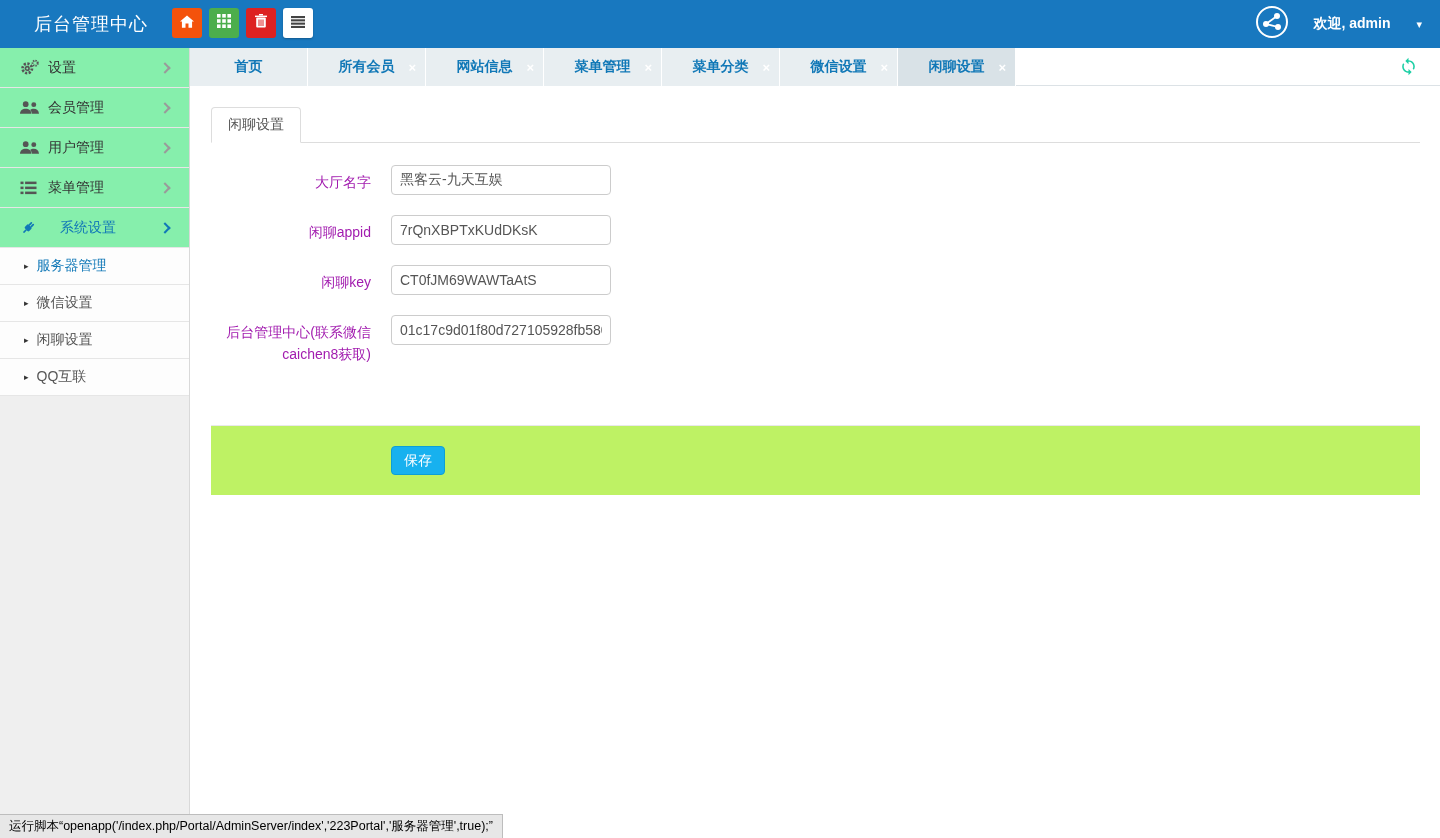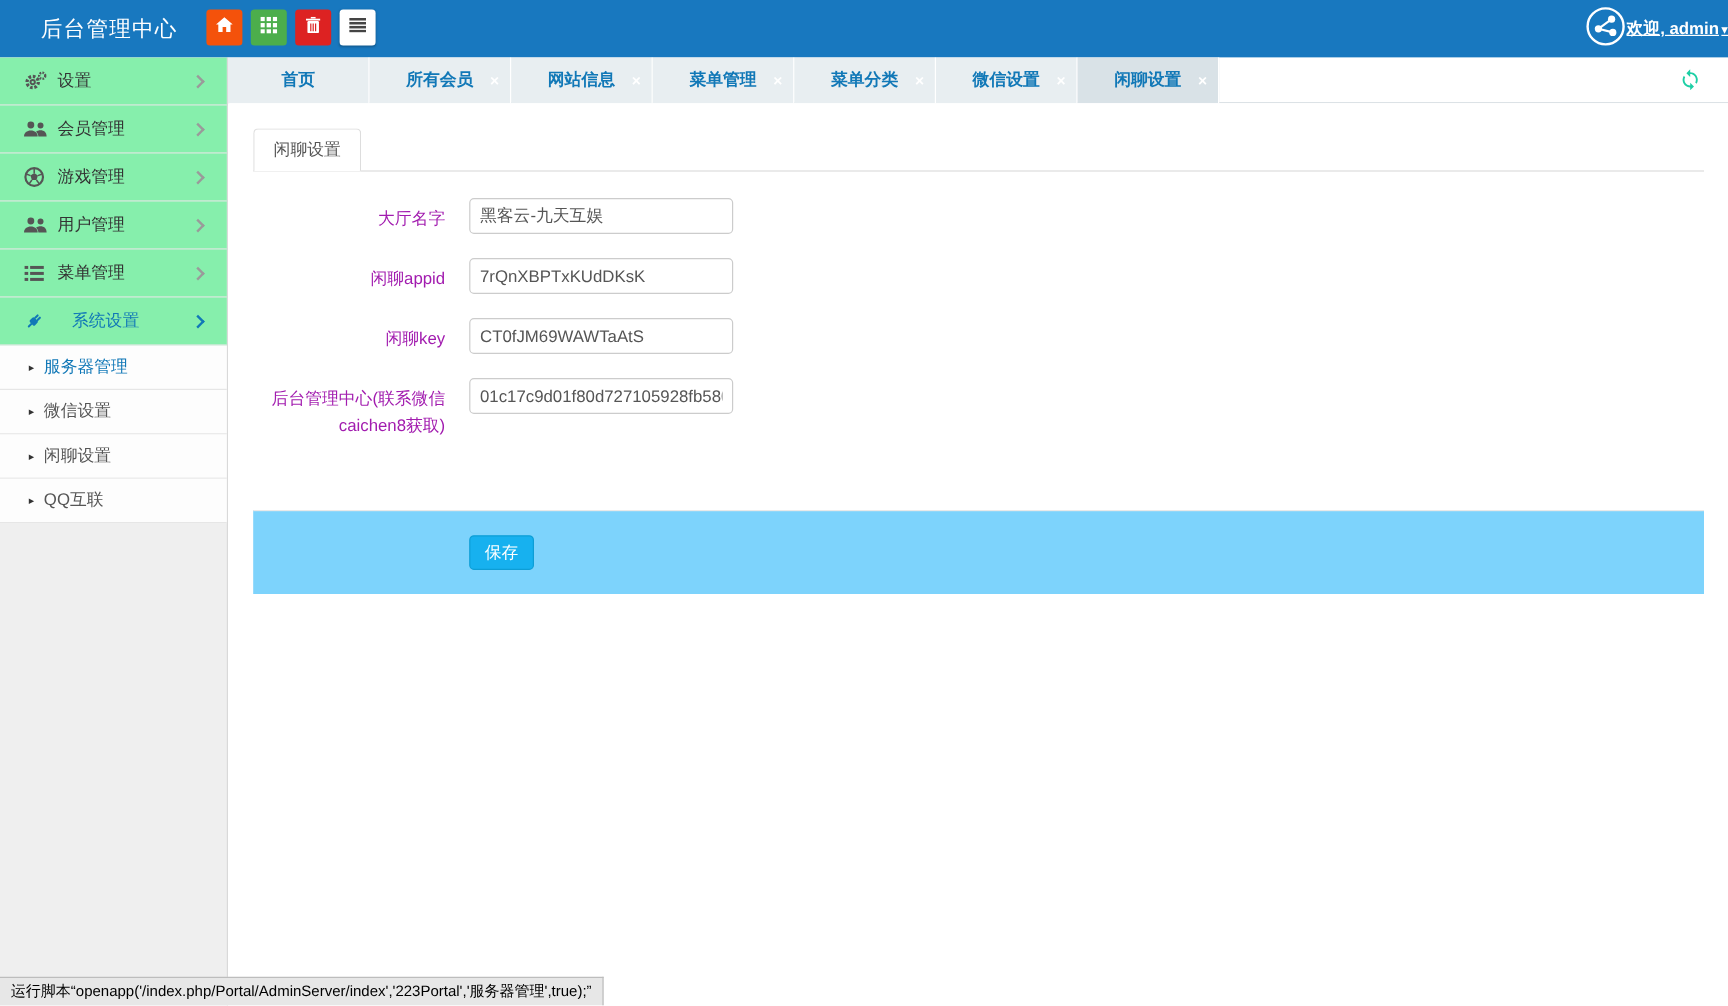--- a/index.html
+++ b/index.html
@@ -9,21 +9,21 @@
 
   
   .header { position:absolute; top:0; left:0; right:0; height:48px;
     background:#1878bf; display:flex; align-items:center; color:#fff; }
   .header-title { font-size:18px; padding-left:34px; letter-spacing:1px; }
   .hbtns { display:flex; gap:7px; margin-left:24px; margin-top:-2px; }
   .hbtn { width:30px; height:30px; border-radius:3px; display:flex;
     align-items:center; justify-content:center; cursor:pointer; }
   .hbtn.orange{ background:#f4520b; } .hbtn.green{ background:#4cae4c; }
   .hbtn.red{ background:#dd2222; } .hbtn.white{ background:#fff; box-shadow:0 1px 2px rgba(0,0,0,.25); }
-  .hright { margin-left:auto; display:flex; align-items:center; gap:0;text-decoration:underline; }
+  .hright { margin-left:auto; display:flex; align-items:center; padding-right:18px; gap:24px; }
   .welcome { font-size:14px; font-weight:bold; }
   .caret { font-size:11px; margin-left:2px; }
 
   
   .tabstrip { position:absolute; top:48px; left:190px; right:0; height:38px;
     background:#fff; border-bottom:1px solid #dce2e6; display:flex; }
   .tab { width:118px; height:38px; background:#e8eef1; border-right:1px solid #fff;
     display:flex; align-items:center; justify-content:center; position:relative;
     font-size:14px; font-weight:bold; color:#1178b7; cursor:pointer; }
   .tab.active { background:#d9e2e7; }
@@ -58,21 +58,21 @@
     border-bottom:1px solid #fff; border-radius:4px 4px 0 0; background:#fff;
     margin-bottom:-1px; font-size:14px; color:#555; cursor:pointer; }
   .form { margin-top:22px; }
   .frow { display:flex; margin-bottom:20px; }
   .flabel { width:160px; text-align:right; font-size:14px; color:#a21caf;
     padding-top:6px; line-height:22px; flex:none; }
   .fctrl { margin-left:20px; }
   .fctrl input { width:220px; height:30px; border:1px solid #ccc; border-radius:4px;
     padding:0 8px; font-size:14px; color:#555;
     font-family:"Liberation Sans","DejaVu Sans",sans-serif; }
-  .form-actions { margin-top:60px; background:#7dd3fc; border-top:1px solid #e9e9e9;
+  .form-actions { margin-top:60px; background:#bef264; border-top:1px solid #e9e9e9;
     height:70px; padding-left:180px; display:flex; align-items:center; }
   .save-btn { width:54px; height:29px; background:#17b1ef; border:1px solid #0d9ed6;
     border-radius:4px; color:#fff; font-size:14px; cursor:pointer;
     font-family:"Liberation Sans","DejaVu Sans",sans-serif; }
 
   
   .statusbar { position:absolute; left:0; bottom:0; height:24px; line-height:22px;
     background:#e7e7e7; border:1px solid #bdbdbd; border-left:none; border-bottom:none;
     padding:0 9px; font-size:12.5px; color:#000; white-space:nowrap; }
 </style>
@@ -203,37 +203,20 @@
             <circle cx="14.5" cy="4.5" r="2.6"></circle>
           <path d="M0 14c0-3.2 2.6-5.2 6-5.2s6 2 6 5.2z"></path>
           <path d="M12.6 14c-.1-1.6-.8-3-2-4 1-.8 2.3-1.3 3.9-1.3 3 0 5.3 1.8 5.5 5.3z"></path>
         </svg>
       </span>
       <span class="slabel">会员管理</span>
       <span class="chev"></span>
     </div>
     <div class="side-item">
       <span class="sicon">
-        <svg width="17" height="17" viewBox="0 0 16 16">
-          <circle cx="8" cy="8" r="6.9" fill="none" stroke="currentColor" stroke-width="1.7"></circle>
-          <polygon points="8,4.8 10.9,6.9 9.8,10.3 6.2,10.3 5.1,6.9" fill="currentColor"></polygon>
-          <g stroke="currentColor" stroke-width="1.2">
-            <line x1="8" y1="4.8" x2="8" y2="1.4"></line>
-              <line x1="10.9" y1="6.9" x2="14.2" y2="5.7"></line>
-            <line x1="9.8" y1="10.3" x2="11.9" y2="13.2"></line>
-              <line x1="6.2" y1="10.3" x2="4.1" y2="13.2"></line>
-            <line x1="5.1" y1="6.9" x2="1.8" y2="5.7"></line>
-          </g>
-        </svg>
-      </span>
-      <span class="slabel">游戏管理</span>
-      <span class="chev"></span>
-    </div>
-    <div class="side-item">
-      <span class="sicon">
         <svg width="19" height="15" viewBox="0 0 20 15" fill="currentColor">
           <circle cx="6" cy="4" r="3"></circle>
             <circle cx="14.5" cy="4.5" r="2.6"></circle>
           <path d="M0 14c0-3.2 2.6-5.2 6-5.2s6 2 6 5.2z"></path>
           <path d="M12.6 14c-.1-1.6-.8-3-2-4 1-.8 2.3-1.3 3.9-1.3 3 0 5.3 1.8 5.5 5.3z"></path>
         </svg>
       </span>
       <span class="slabel">用户管理</span>
       <span class="chev"></span>
     </div>

